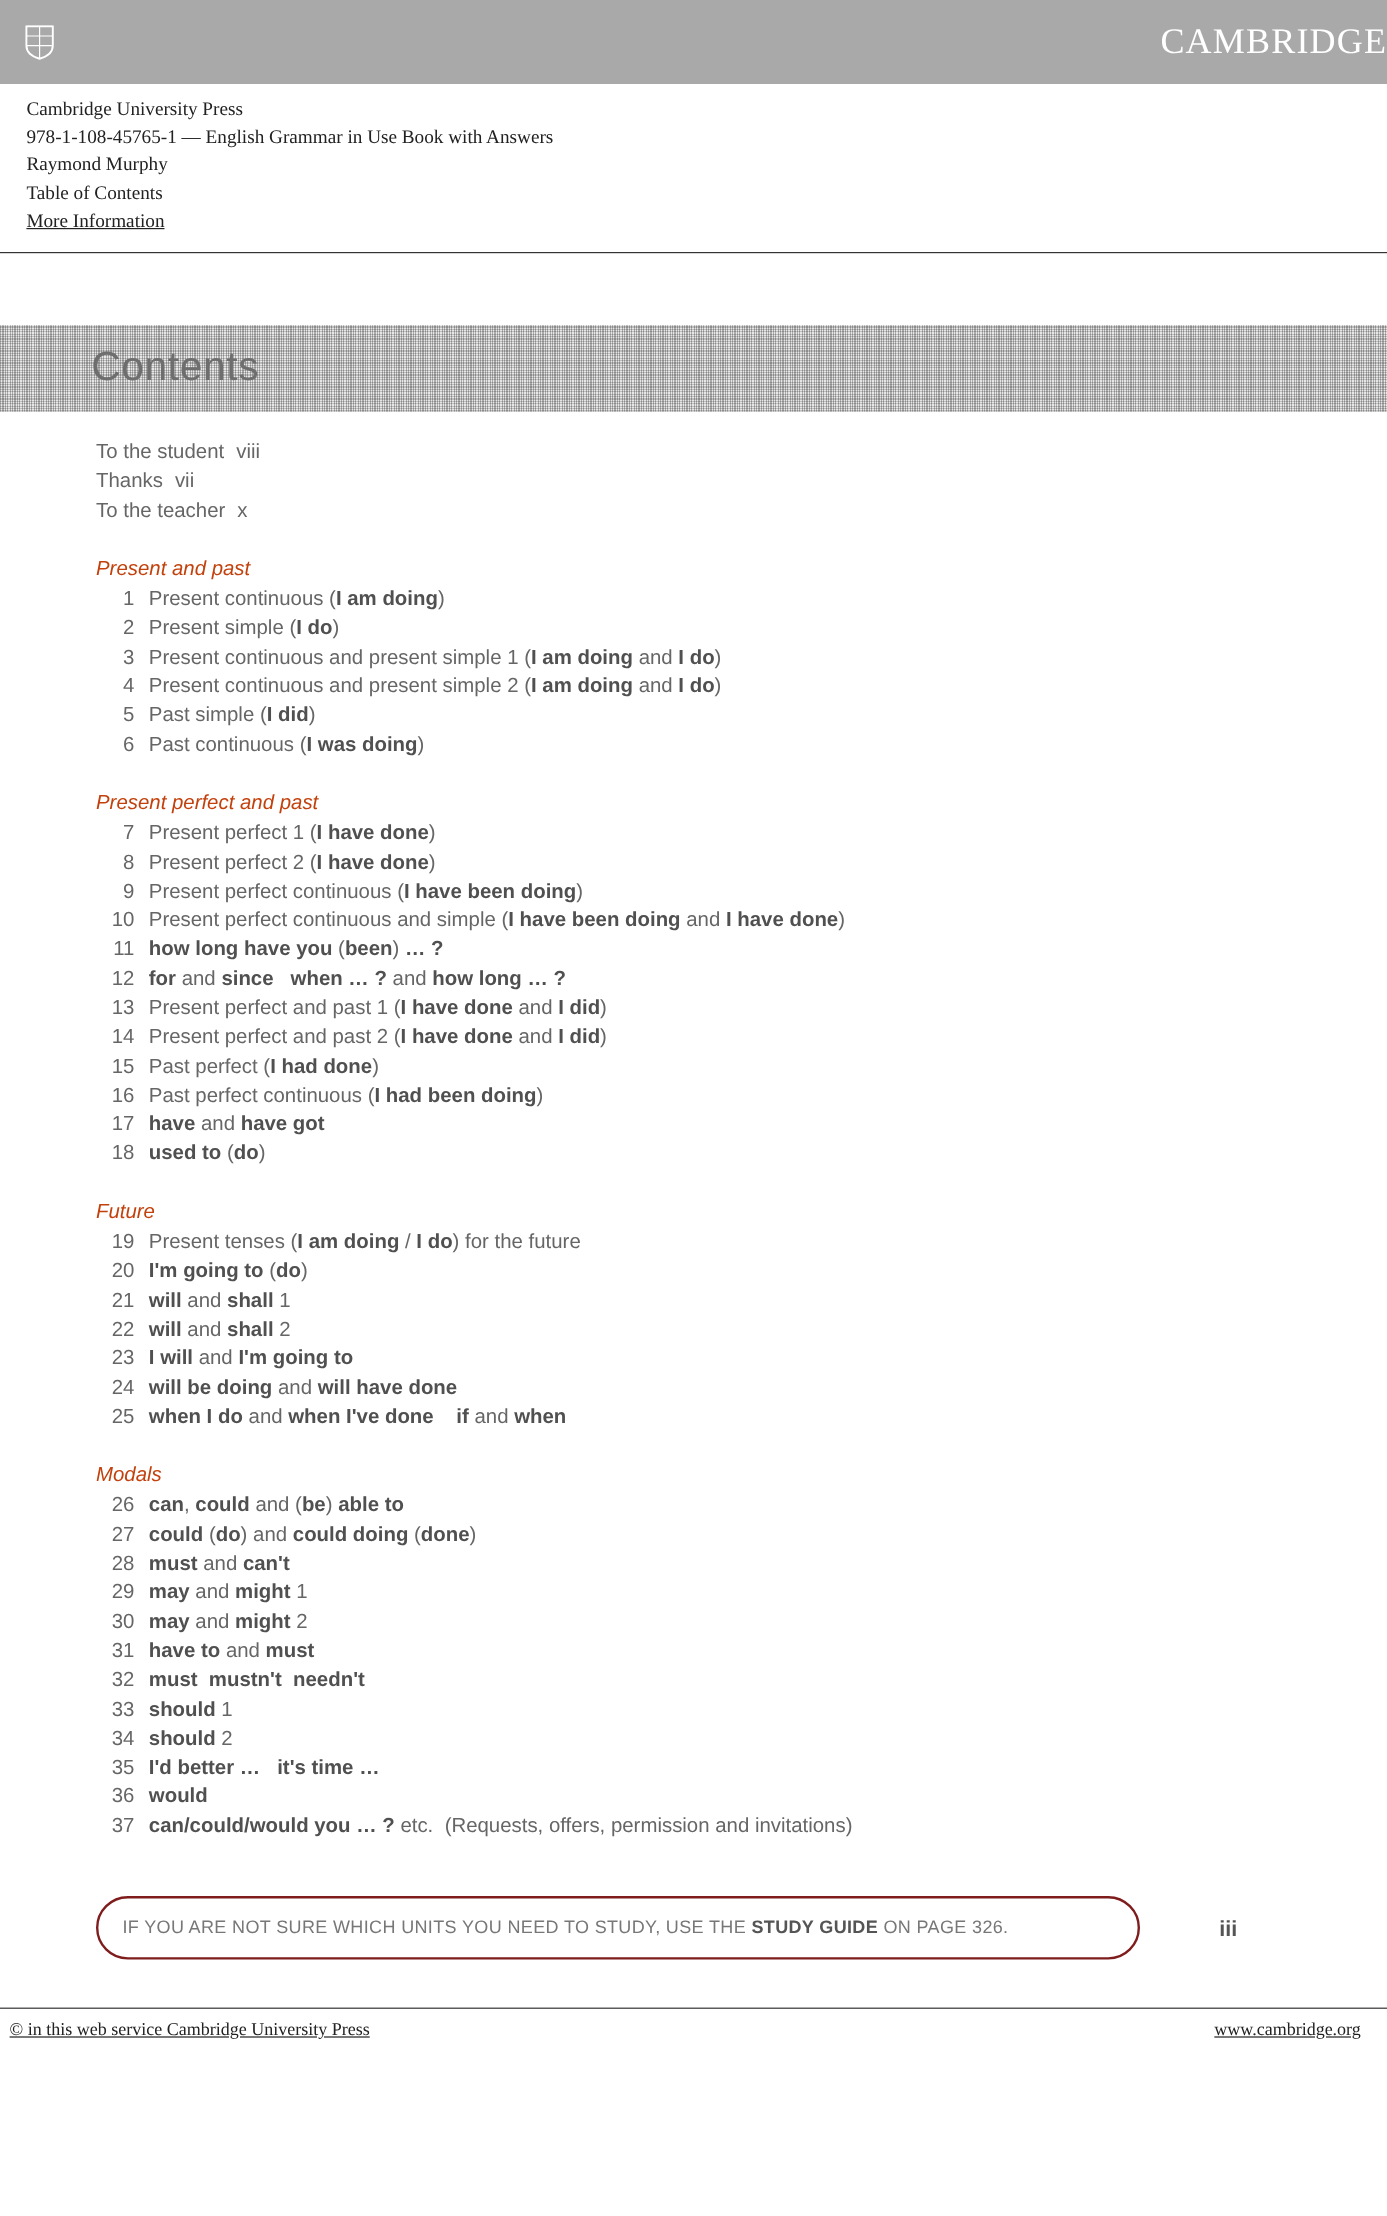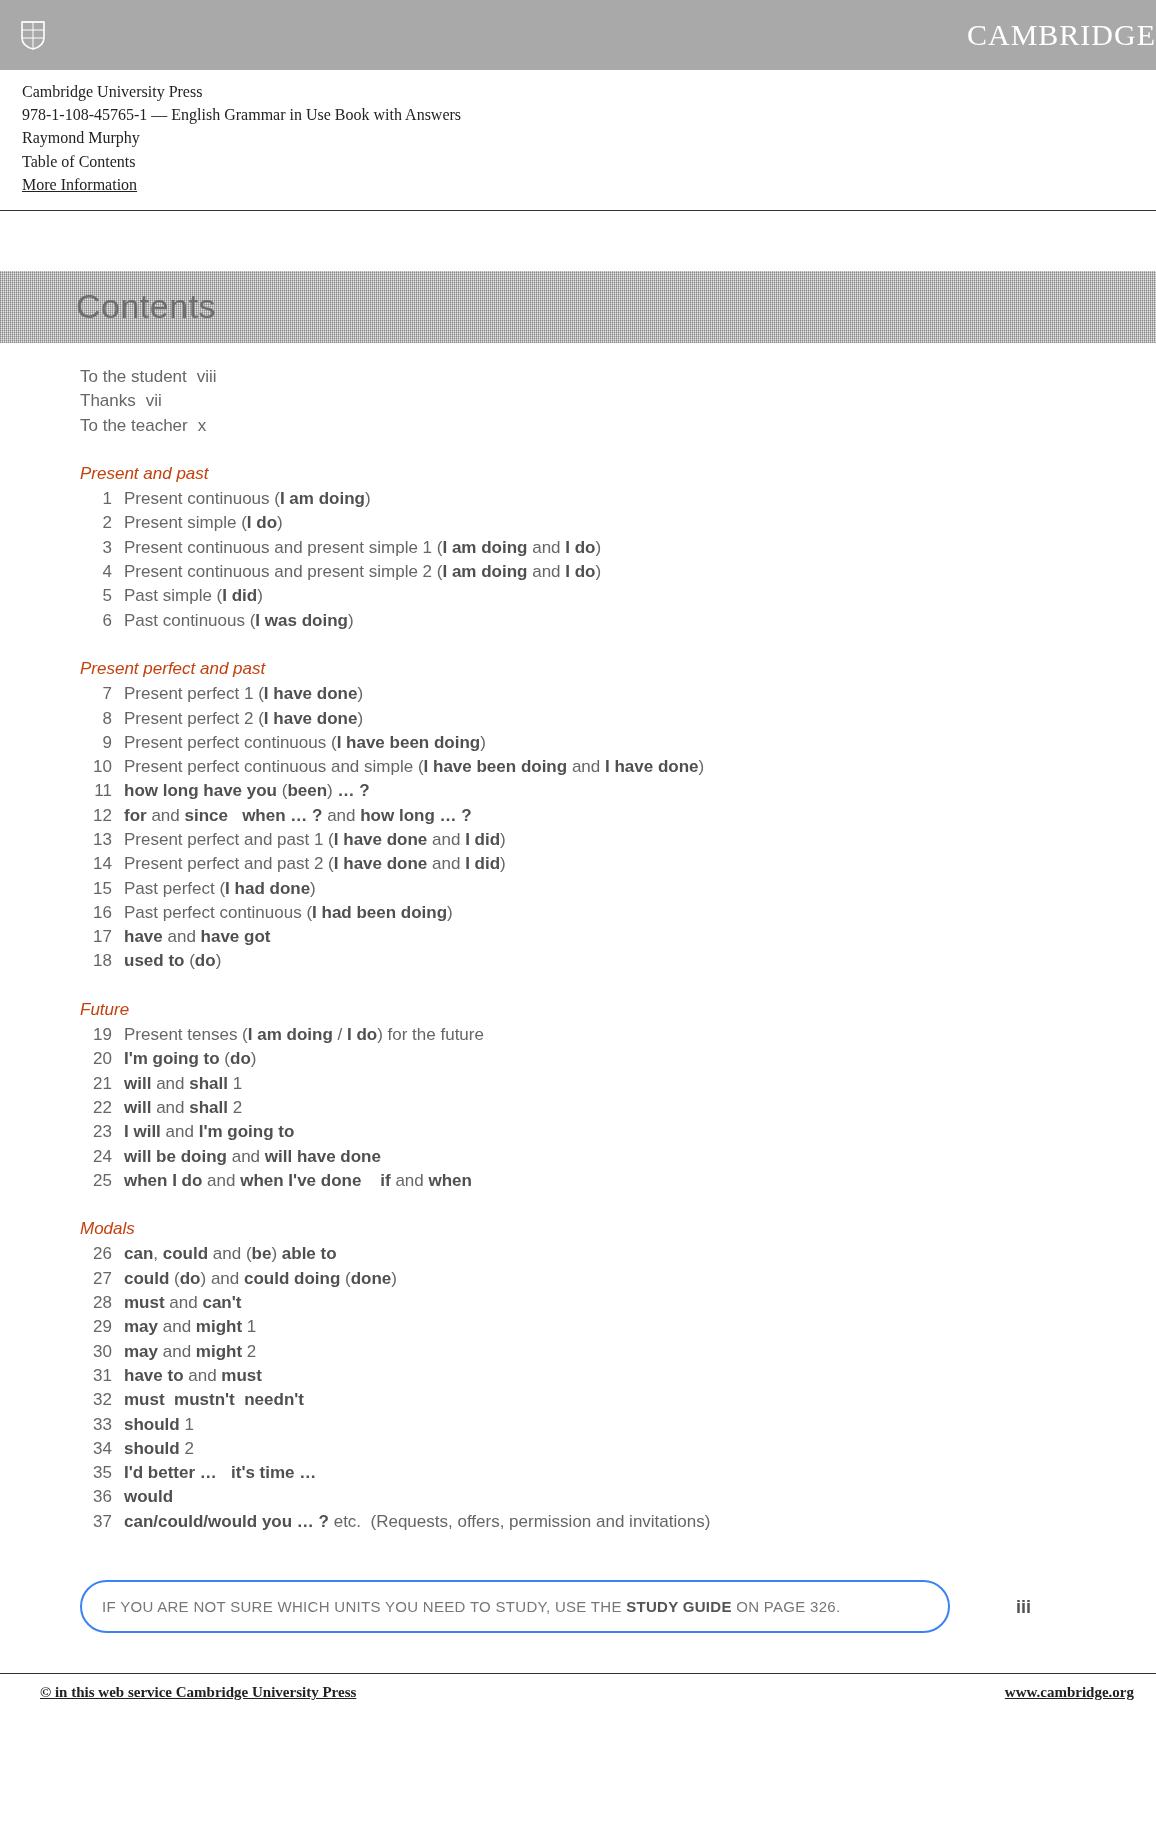--- a/index.html
+++ b/index.html
@@ -61,21 +61,21 @@
   .intro-lines { margin-bottom: 24px; }
   .intro-line span:first-child { margin-right: 10px; }
   .section { margin-bottom: 24px; }
   .section-title { font-style: italic; margin-bottom: 1px; color: #c2410c; }
   .toc-row { display: flex; }
   .toc-num { width: 32px; text-align: right; margin-right: 12px; flex-shrink:0; }
   .toc-text {}
   .toc-text strong, .toc-text b { color: #505050; font-weight: 700; }
   .study-box {
     margin: 46px 0 40px 0;
-    border: 2px solid #3b82f6;
+    border: 2px solid #7f1d1d;
     border-radius: 28px;
     padding: 14px 20px;
     font-size: 15px;
     letter-spacing: 0.3px;
     color: #777;
     font-family: sans-serif;
     width: 870px;
   }
   .study-box b { color: #555; }
   .page-num-row { position: relative; }
@@ -83,27 +83,26 @@
     position: absolute;
     right: 45px;
     top: -78px;
     font-weight: 700;
     font-size: 18px;
     color: #555;
   }
   .footer {
     border-top: 1px solid #333;
     margin-top: 0;
-    padding: 10px 22px 40px 40px;
+    padding: 10px 22px 40px 8px;
     display: flex;
     justify-content: space-between;
     font-family: Georgia, serif;
     font-size: 15px;
     color: #222;
-    font-weight: bold;
   }
   .footer span { text-decoration: underline; }
 </style>
 </head>
 <body>
 
 <div class="top-bar">
   <svg width="26" height="30" viewBox="0 0 26 30">
     <path d="M2 2 H24 V18 Q24 26 13 29 Q2 26 2 18 Z" fill="none" stroke="#fff" stroke-width="1.6"></path>
     <path d="M2 2 H24 M13 2 V29 M2 10 H24 M2 18 H24" stroke="#fff" stroke-width="1"></path>

